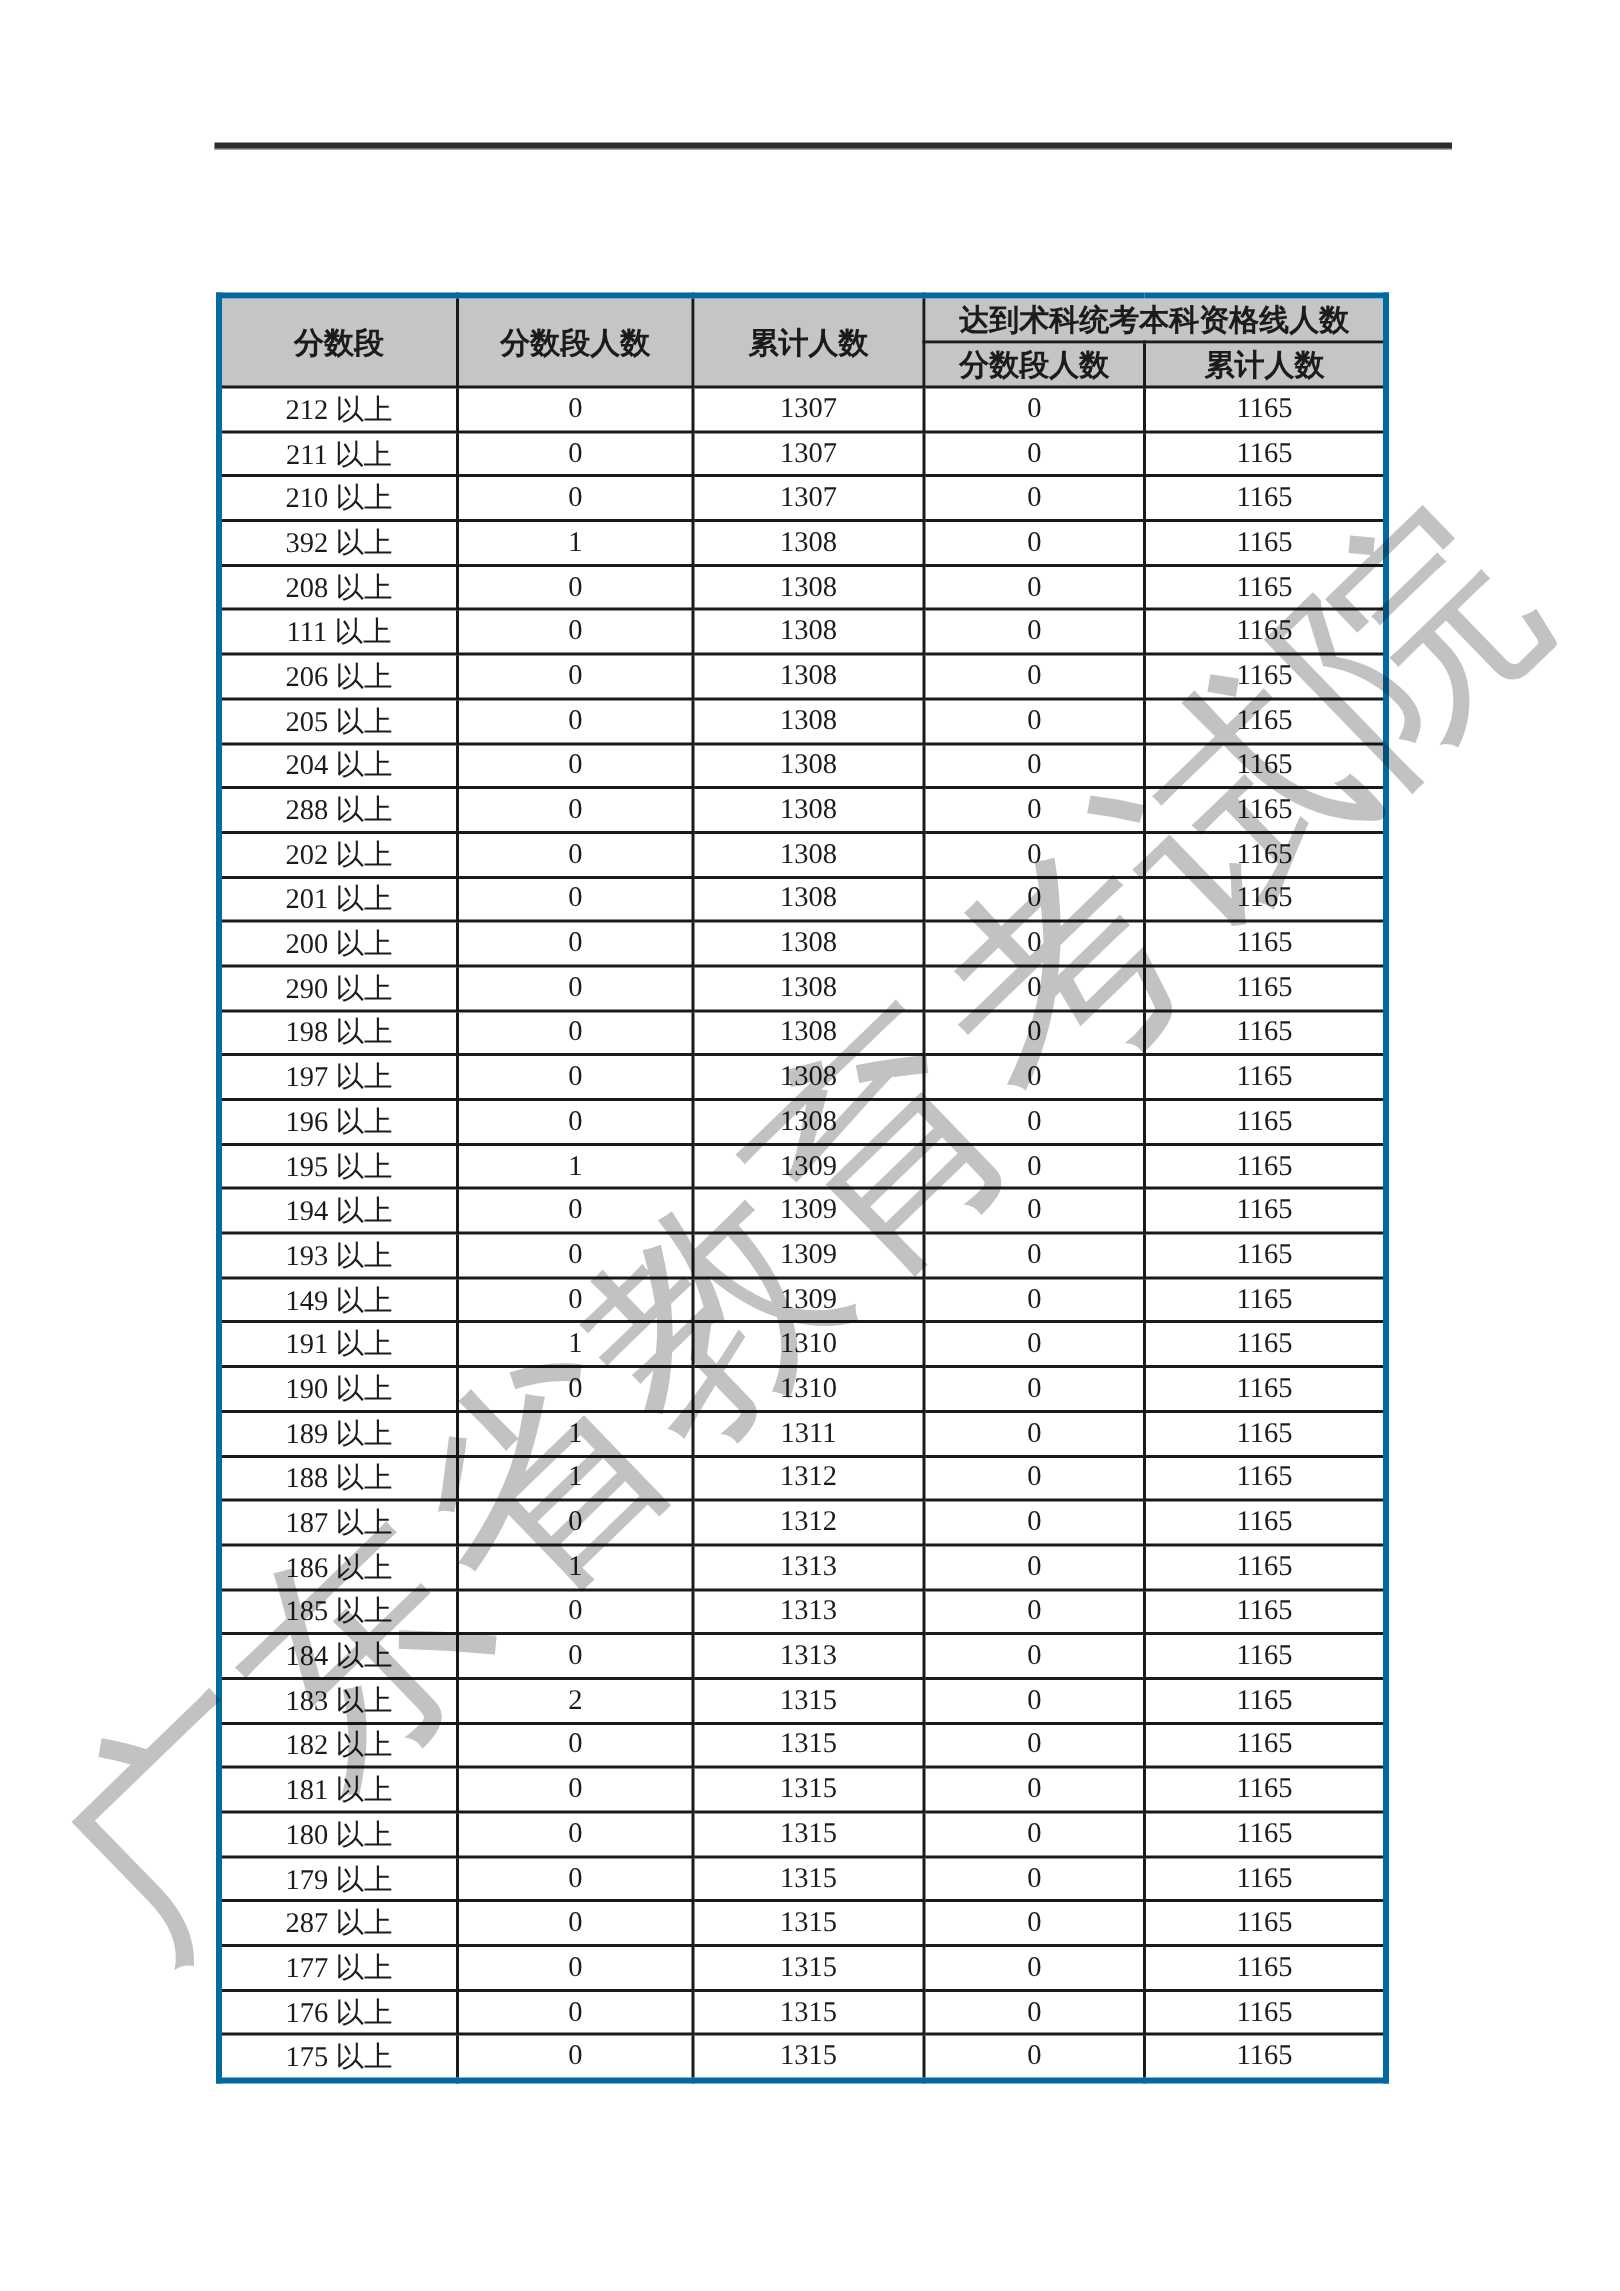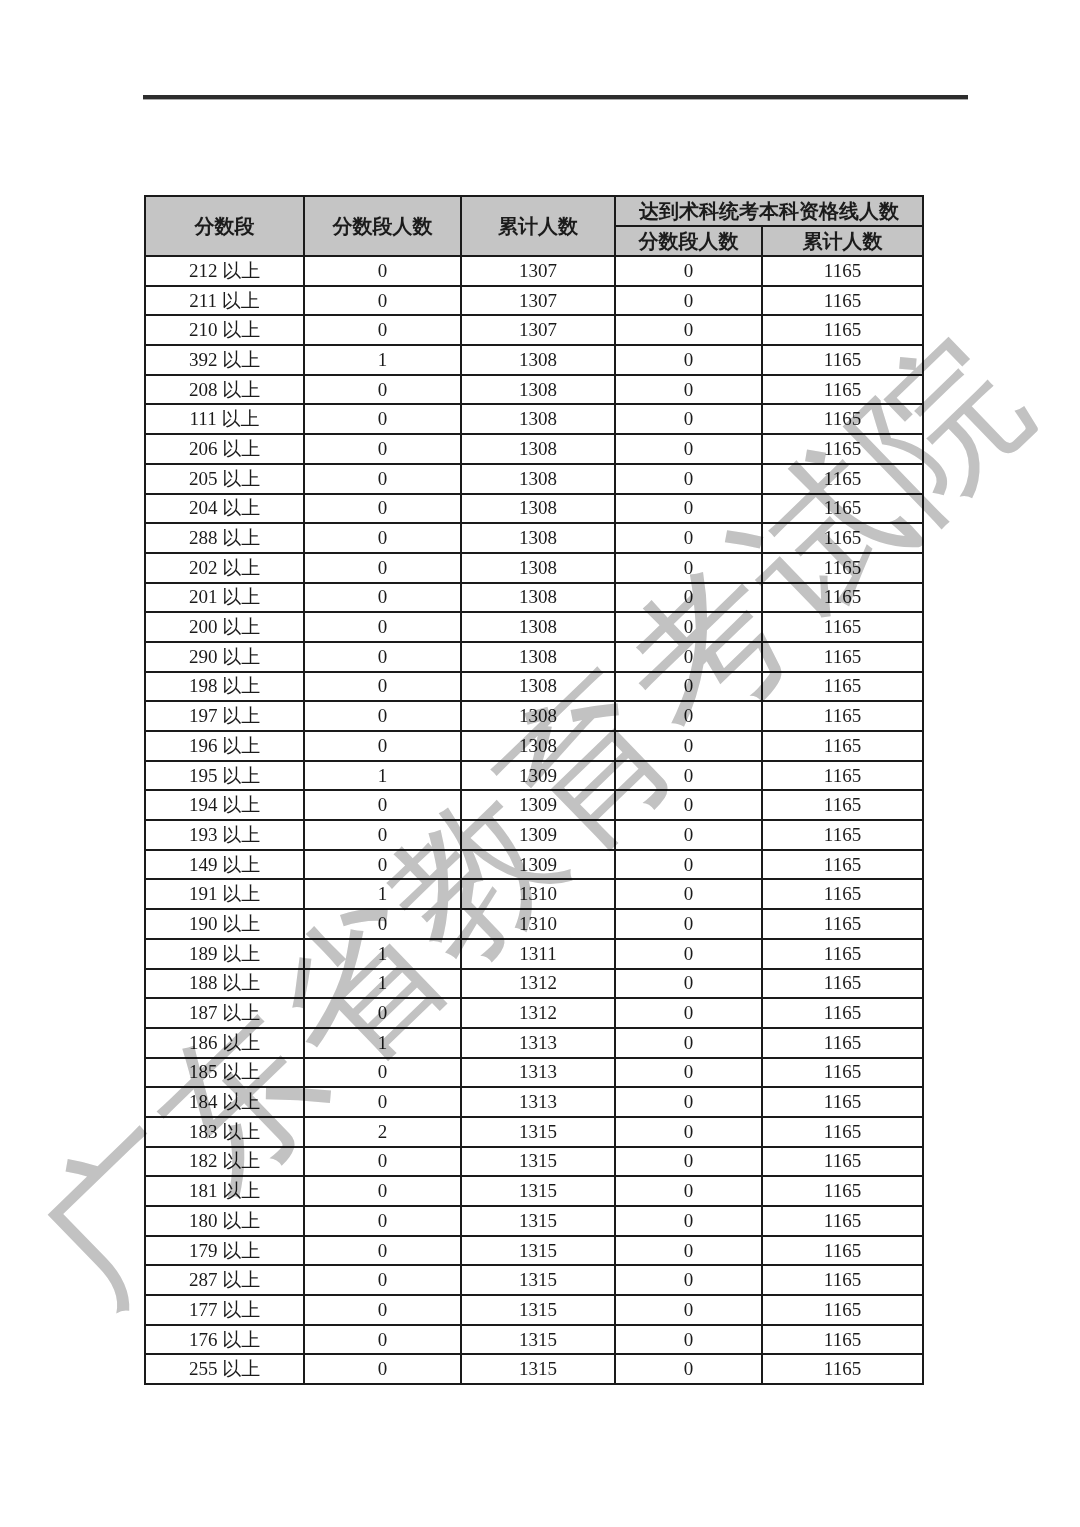--- a/index.html
+++ b/index.html
@@ -24,21 +24,21 @@
     background: #2d2d2d;
     border-bottom: 1px solid #a9a9a9;
   }
   table.score-table {
     position: absolute;
     left: 144px;
     top: 195px;
     width: 778px;
     border-collapse: collapse;
     table-layout: fixed;
-    border: 2px solid #0369a1;
+    border: 4px solid #0369a1;
   }
   .score-table th, .score-table td {
     border: 2px solid #1a1a1a;
     text-align: center;
     vertical-align: middle;
     padding: 0;
     color: #1b1b1b;
     overflow: hidden;
   }
   .score-table thead th {
@@ -350,21 +350,21 @@
           <td>1165</td>
         </tr>
         <tr>
           <td>176 以上</td>
           <td>0</td>
           <td>1315</td>
           <td>0</td>
           <td>1165</td>
         </tr>
         <tr>
-          <td>255 以上</td>
+          <td>175 以上</td>
           <td>0</td>
           <td>1315</td>
           <td>0</td>
           <td>1165</td>
         </tr>
       </tbody>
   </table>
 
   <div class="watermark">广东省教育考试院</div>
 

